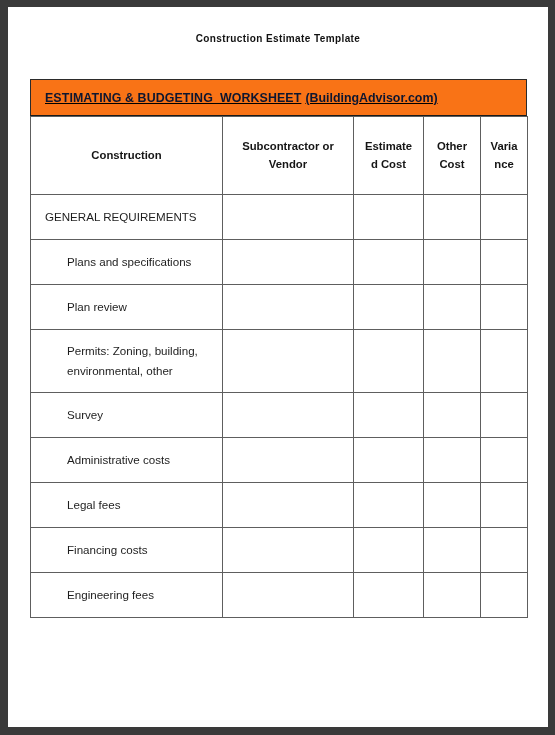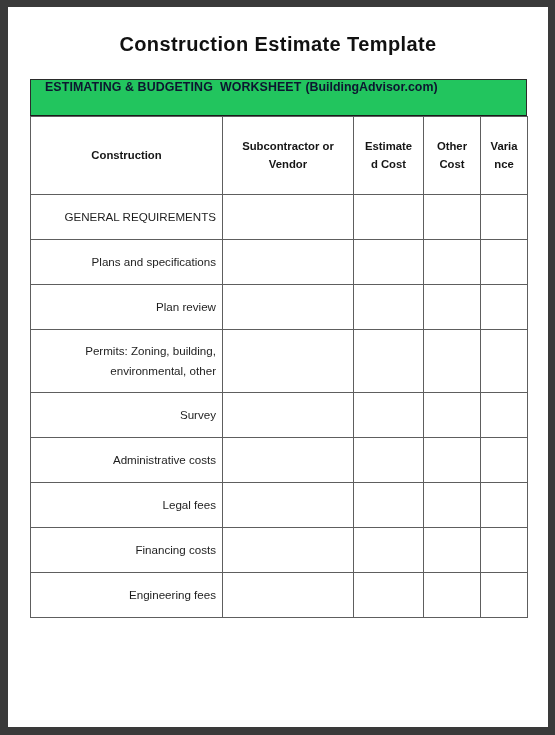--- a/index.html
+++ b/index.html
@@ -21,39 +21,41 @@
     height: 720px;
     background: #ffffff;
     box-sizing: border-box;
   }
   #doc-title {
     position: absolute;
     left: 0;
     top: 26px;
     width: 540px;
     text-align: center;
-    font-size: 20px;
+    font-size: 10px;
     font-weight: bold;
     letter-spacing: 0.4px;
     color: #111111;
   }
   #worksheet {
     position: absolute;
     left: 22px;
     top: 72px;
     width: 497px;
   }
   #worksheet-banner {
     box-sizing: border-box;
     height: 37px;
-    background: #22c55e;
+    background: #f97316;
     border: 1px solid #2b2b2b;
     border-bottom: 1px solid #1a1a1a;
     display: flex;
+    align-items: center;
     padding-left: 14px;
+    text-decoration: underline;
   }
   .banner-title {
     font-size: 12.4px;
     font-weight: bold;
     color: #0d1630;
     letter-spacing: 0.1px;
     white-space: pre;
   }
   .banner-site {
     font-size: 12.4px;
@@ -65,21 +67,20 @@
   table.est-table {
     border-collapse: collapse;
     width: 497px;
     table-layout: fixed;
   }
   table.est-table th,
   table.est-table td {
     border: 1px solid #5e5e5e;
     box-sizing: border-box;
     vertical-align: middle;
-    text-align: right;
   }
   table.est-table th {
     font-size: 11.3px;
     font-weight: bold;
     color: #151515;
     text-align: center;
     line-height: 1.55;
     padding: 2px 3px;
     height: 78px;
   }

